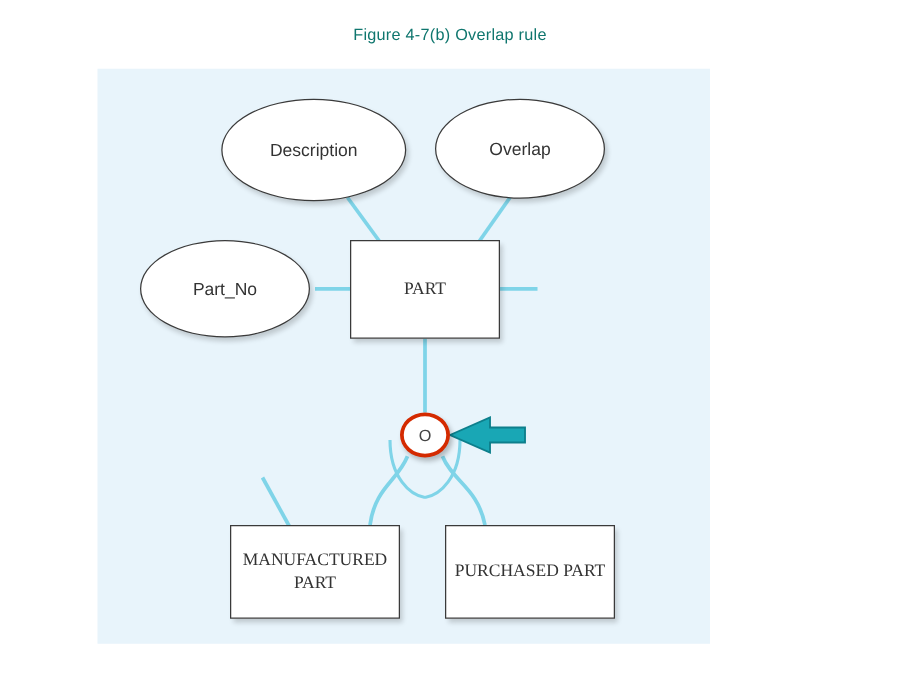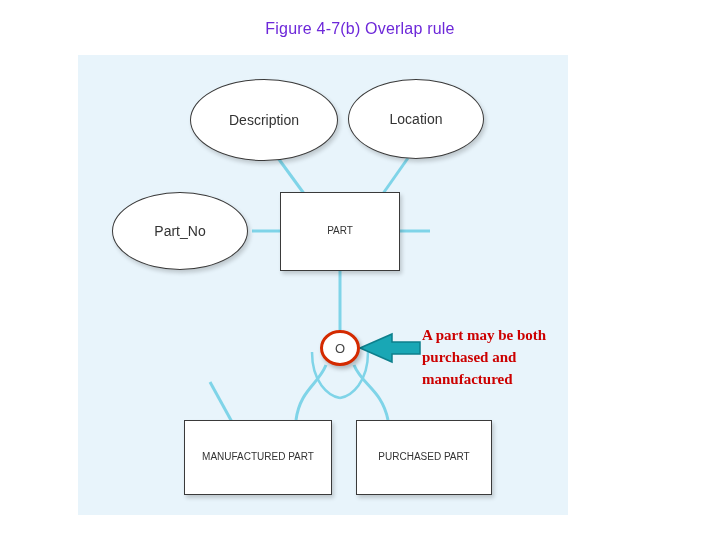--- a/index.html
+++ b/index.html
@@ -15,22 +15,22 @@
     overflow: hidden;
     font-family: "Liberation Sans", sans-serif;
   }
   #figure-title {
     position: absolute;
     left: 0;
     top: 20px;
     width: 720px;
     text-align: center;
     font-family: "Liberation Sans", sans-serif;
-    font-size: 16px;
-    color: #6d28d9;
+    font-size: 13px;
+    color: #0f766e;
     letter-spacing: 0.2px;
   }
   #diagram-panel {
     position: absolute;
     left: 78px;
     top: 55px;
     width: 490px;
     height: 460px;
     background: #e8f4fb;
   }
@@ -49,22 +49,22 @@
     box-sizing: border-box;
   }
   .rect {
     position: absolute;
     border: 1.5px solid #3a3a3a;
     background: #ffffff;
     display: flex;
     align-items: center;
     justify-content: center;
     text-align: center;
-    font-family: Liberation Sans, sans-serif;
-    font-size: 10px;
+    font-family: Liberation Serif, serif;
+    font-size: 14px;
     color: #333333;
     box-shadow: 2px 3px 4px rgba(0,0,0,0.18);
     box-sizing: border-box;
     line-height: 1.25;
   }
   #annotation {
     position: absolute;
     left: 422px;
     top: 325px;
     width: 170px;
@@ -128,45 +128,44 @@
     <path d="M 312 352 C 312 382 328 396 340 398" stroke="#7fd4e8" stroke-width="2.5" fill="none"></path>
     <path d="M 368 352 C 368 382 352 396 340 398" stroke="#7fd4e8" stroke-width="2.5" fill="none"></path>
 
     <line x1="210" y1="382" x2="232" y2="422" stroke="#7fd4e8" stroke-width="3"></line>
 
     <g>
       <polygon points="360,348 392,334 392,342 420,342 420,354 392,354 392,362" fill="#19a7b5" stroke="#0d7f8c" stroke-width="1.5"></polygon>
     </g>
   </svg>
 
-  <div class="ellipse" style="left:190px; top:79px; width:148px; height:82px;">
+  <div class="ellipse" style="left:177px; top:79px; width:148px; height:82px;">
     <span>Description</span>
   </div>
 
   <div class="ellipse" style="left:348px; top:79px; width:136px; height:80px;">
-    <span>Location</span>
+    <span>Overlap</span>
   </div>
 
   <div class="ellipse" style="left:112px; top:192px; width:136px; height:78px;">
     <span>Part_No</span>
   </div>
 
 
 
   <div class="rect" style="left:280px; top:192px; width:120px; height:79px;">
     <span>PART</span>
   </div>
 
-  <div class="rect" style="left:184px; top:420px; width:148px; height:75px;">
+  <div class="rect" style="left:184px; top:420px; width:136px; height:75px;">
     <span>MANUFACTURED PART</span>
   </div>
 
   <div class="rect" style="left:356px; top:420px; width:136px; height:75px;">
     <span>PURCHASED PART</span>
   </div>
 
   <div id="circle-o">
     <span>O</span>
   </div>
 
-  <div id="annotation">A part may be both purchased and manufactured</div>
 
 </div>
 
 </body></html>

